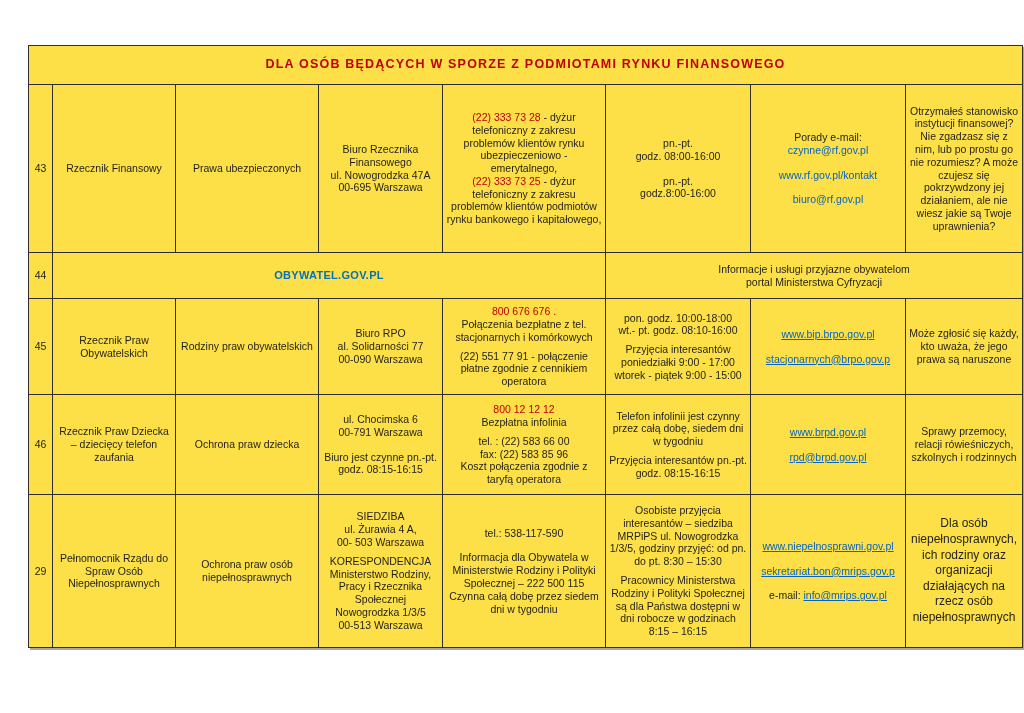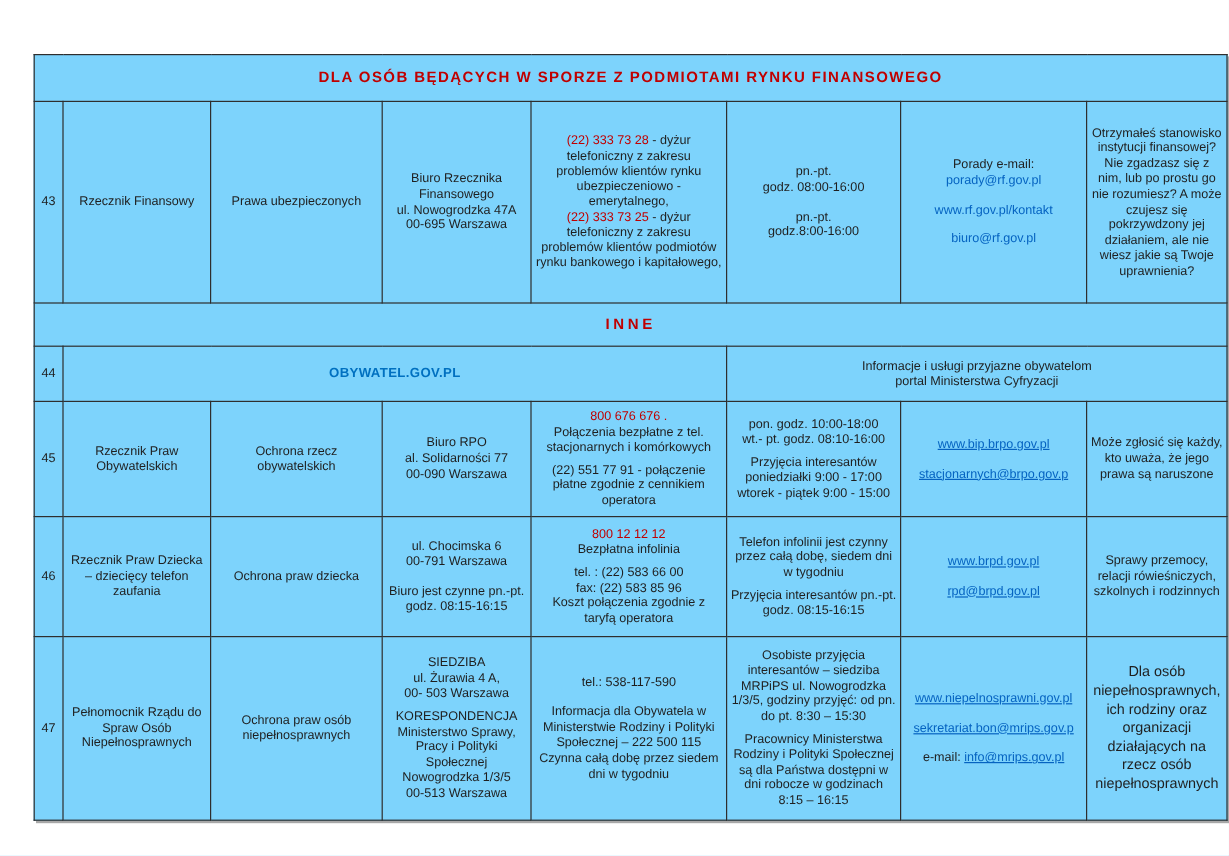--- a/index.html
+++ b/index.html
@@ -1,19 +1,19 @@
 <!DOCTYPE html>
 <html><head>
 <meta charset="utf-8">
 <style>
   html,body{margin:0;padding:0;background:#fff;}
   body{width:1024px;height:713px;position:relative;overflow:hidden;
        font-family:"Liberation Sans","DejaVu Sans",sans-serif;color:#1f1f1f;}
   table.doc{position:absolute;left:28px;top:45px;width:994px;
-            border-collapse:collapse;table-layout:fixed;background:#7dd3fc;
+            border-collapse:collapse;table-layout:fixed;background:#fde047;
             box-shadow:2px 2px 0 #a8a8a8;}
   td{border:1px solid #2e2e2e;vertical-align:middle;text-align:center;
      padding:1px 3px;font-size:10.5px;line-height:1.22;overflow:hidden;}
   tr.rt{height:39px;}  tr.r43{height:168px;} tr.rin{height:36px;}
   tr.r44{height:46px;} tr.r45{height:96px;}  tr.r46{height:100px;}
   tr.r47{height:153px;}
   .sec-title{color:#c00000;font-weight:bold;font-size:12.5px;letter-spacing:1.2px;}
   .inne{letter-spacing:3px;}
   .red{color:#c00000;text-align:center;}
   .link{color:#0563c1;}
@@ -57,44 +57,41 @@
       <div><span class="red">(22) 333 73 25</span><span> - dyżur telefoniczny z zakresu problemów klientów podmiotów rynku bankowego i kapitałowego,</span></div>
     </td>
     <td>
       <div>pn.-pt.</div>
       <div>godz. 08:00-16:00</div>
       <div class="gap">pn.-pt.</div>
       <div>godz.8:00-16:00</div>
     </td>
     <td>
       <div>Porady e-mail:</div>
-      <div class="link">porady@rf.gov.pl</div>
+      <div class="link">czynne@rf.gov.pl</div>
       <div class="link gap">www.rf.gov.pl/kontakt</div>
       <div class="link gap">biuro@rf.gov.pl</div>
     </td>
     <td>Otrzymałeś stanowisko instytucji finansowej? Nie zgadzasz się z nim, lub po prostu go nie rozumiesz? A może czujesz się pokrzywdzony jej działaniem, ale nie wiesz jakie są Twoje uprawnienia?</td>
   </tr>
 
-  <tr class="rin">
-    <td colspan="8" class="sec-title inne">INNE</td>
-  </tr>
 
   <tr class="r44">
     <td>44</td>
     <td colspan="4" class="portal">OBYWATEL.GOV.PL</td>
     <td colspan="3">
       <div>Informacje i usługi przyjazne obywatelom</div>
       <div>portal Ministerstwa Cyfryzacji</div>
     </td>
   </tr>
 
   <tr class="r45">
     <td>45</td>
     <td>Rzecznik Praw Obywatelskich</td>
-    <td>Ochrona rzecz obywatelskich</td>
+    <td>Rodziny praw obywatelskich</td>
     <td>
       <div>Biuro RPO</div>
       <div>al. Solidarności 77</div>
       <div>00-090 Warszawa</div>
     </td>
     <td>
       <div class="red">800 676 676 .</div>
       <div>Połączenia bezpłatne z tel. stacjonarnych i komórkowych</div>
       <div class="sgap">(22) 551 77 91 - połączenie płatne zgodnie z cennikiem operatora</div>
     </td>
@@ -133,29 +130,29 @@
       <div class="sgap">Przyjęcia interesantów pn.-pt. godz. 08:15-16:15</div>
     </td>
     <td>
       <div class="link u">www.brpd.gov.pl</div>
       <div class="link u gap">rpd@brpd.gov.pl</div>
     </td>
     <td>Sprawy przemocy, relacji rówieśniczych, szkolnych i rodzinnych</td>
   </tr>
 
   <tr class="r47">
-    <td>47</td>
+    <td>29</td>
     <td>Pełnomocnik Rządu do Spraw Osób Niepełnosprawnych</td>
     <td>Ochrona praw osób niepełnosprawnych</td>
     <td>
       <div>SIEDZIBA</div>
       <div>ul. Żurawia 4 A,</div>
       <div>00- 503 Warszawa</div>
       <div class="sgap">KORESPONDENCJA</div>
-      <div>Ministerstwo Sprawy, Pracy i Polityki Społecznej</div>
+      <div>Ministerstwo Rodziny, Pracy i Rzecznika Społecznej</div>
       <div>Nowogrodzka 1/3/5</div>
       <div>00-513 Warszawa</div>
     </td>
     <td>
       <div>tel.: 538-117-590</div>
       <div class="gap">Informacja dla Obywatela w Ministerstwie Rodziny i Polityki Społecznej – 222 500 115 Czynna całą dobę przez siedem dni w tygodniu</div>
     </td>
     <td>
       <div>Osobiste przyjęcia interesantów – siedziba MRPiPS ul. Nowogrodzka 1/3/5, godziny przyjęć: od pn. do pt. 8:30 – 15:30</div>
       <div class="sgap">Pracownicy Ministerstwa Rodziny i Polityki Społecznej są dla Państwa dostępni w dni robocze w godzinach 8:15 – 16:15</div>

